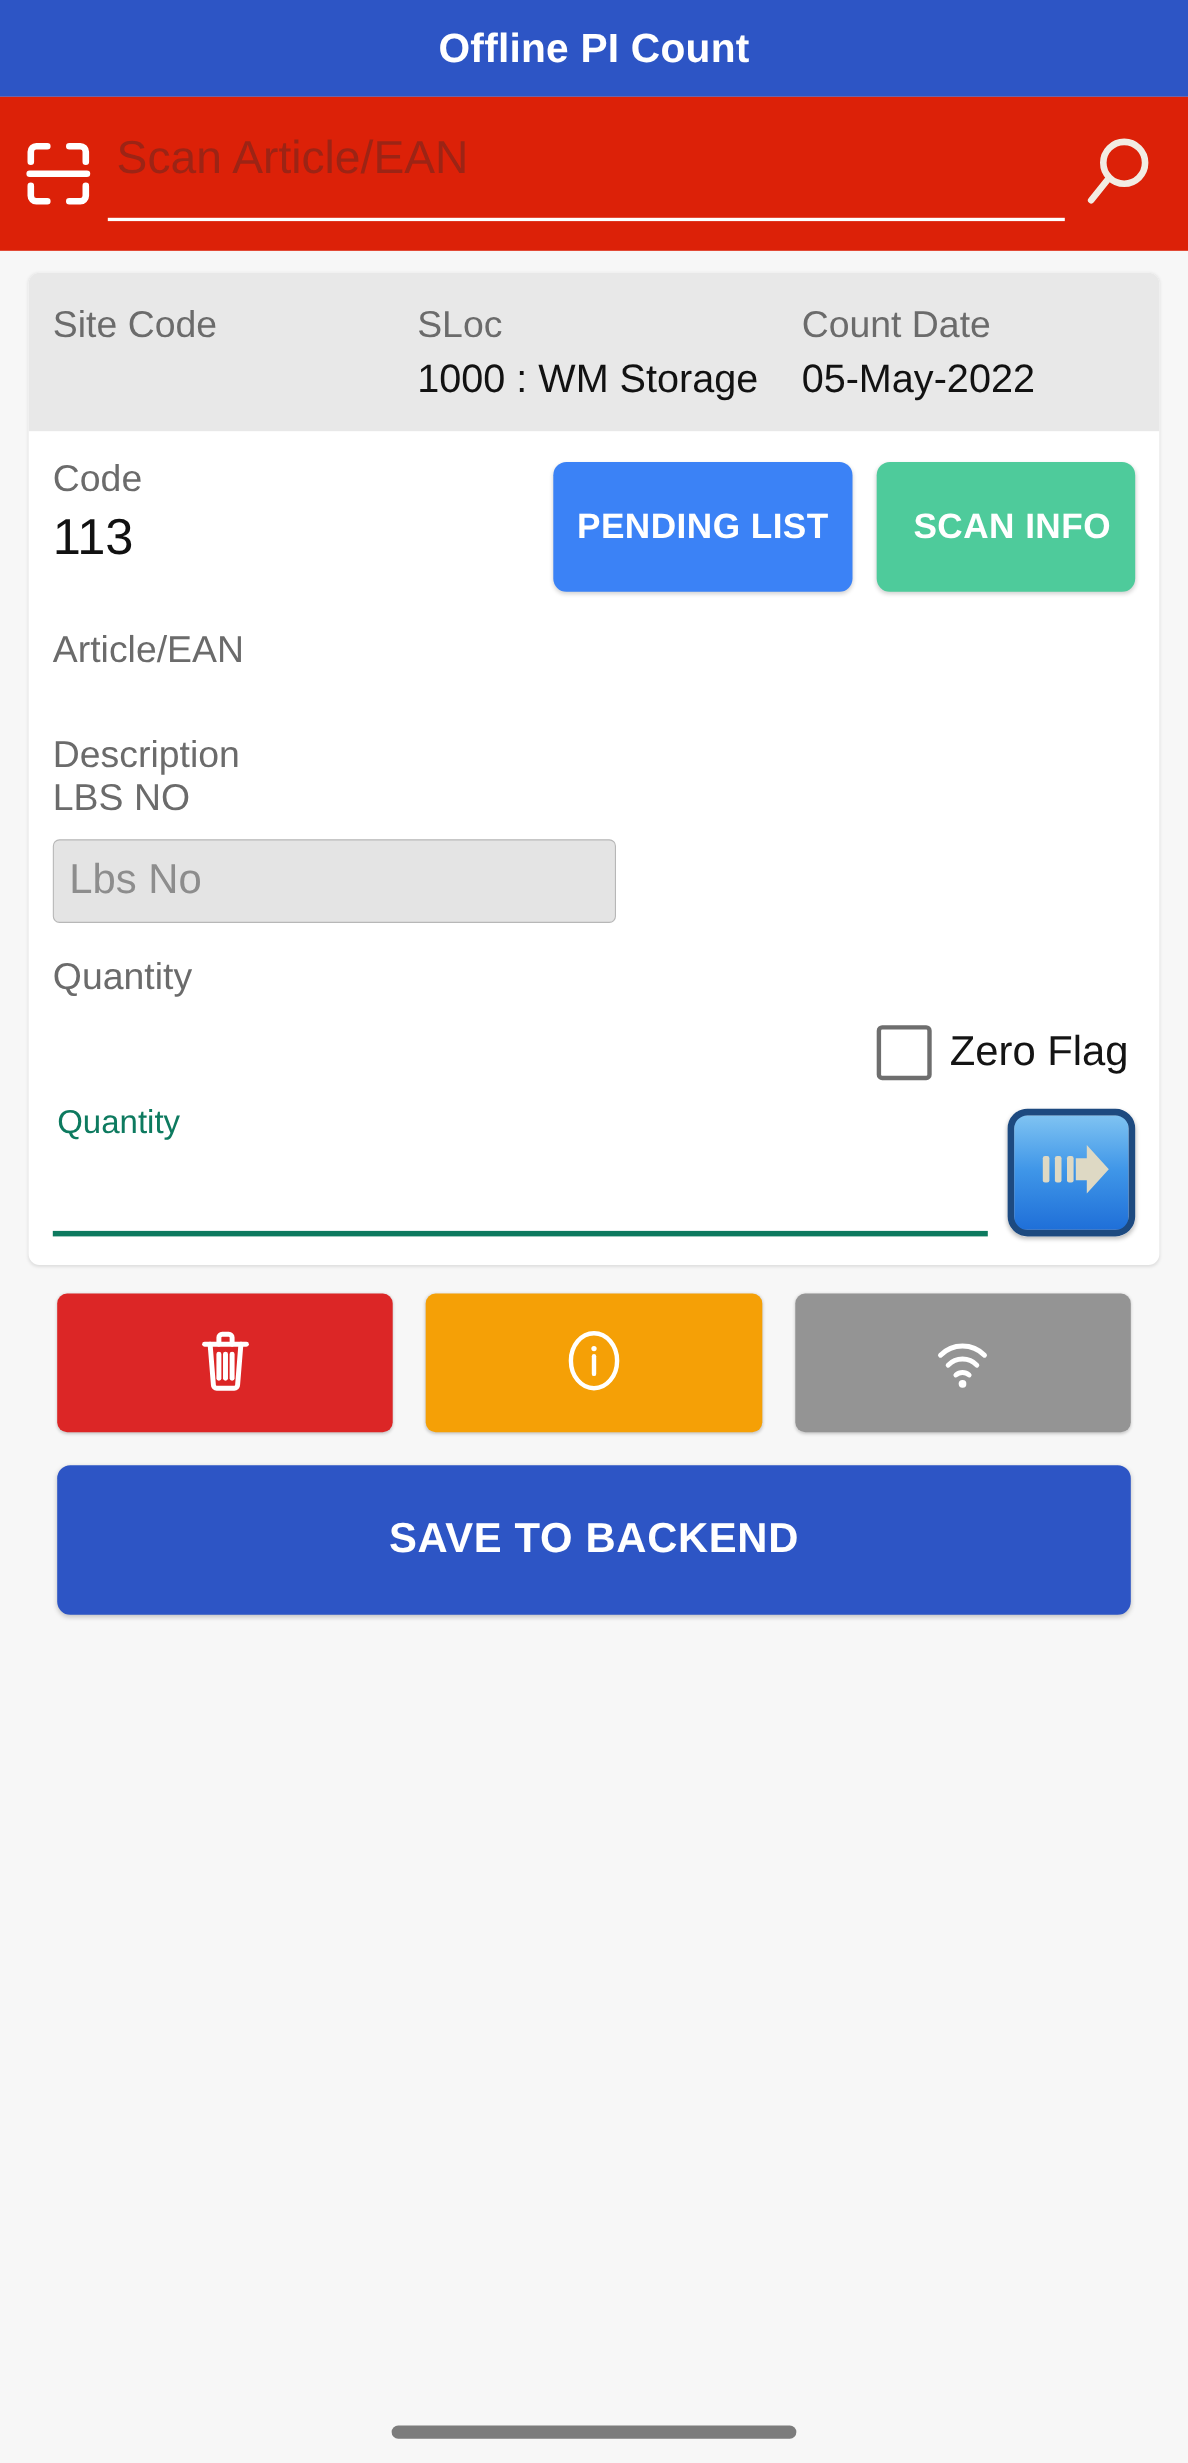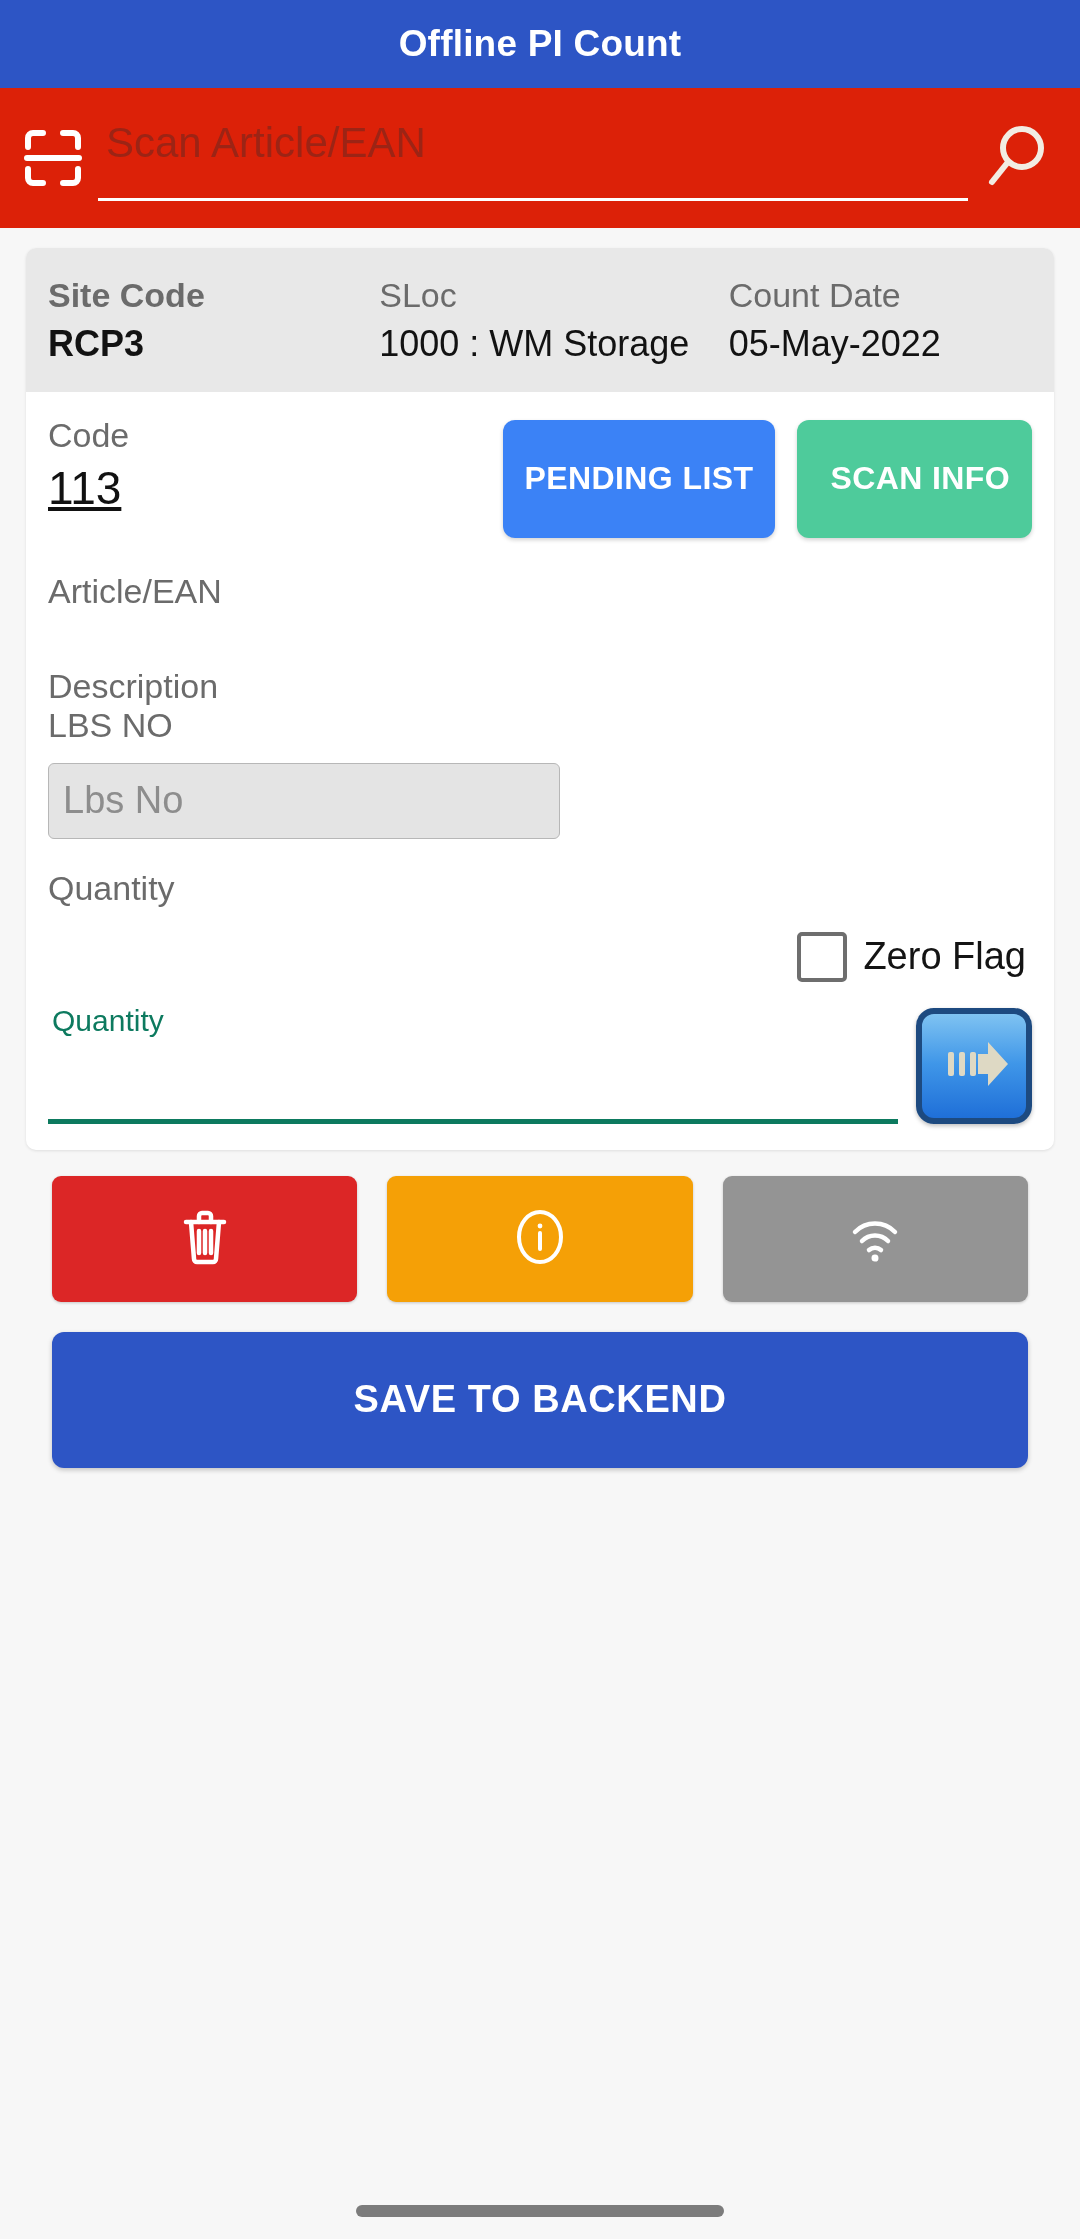--- a/index.html
+++ b/index.html
@@ -67,21 +67,21 @@
     overflow: hidden;
   }
 
   
   .info-strip {
     background: #e8e8e8;
     display: flex;
     padding: 26px 0 26px 0;
   }
   .info-col { padding: 0 14px; }
-  .info-col.c1 { width: 33%; padding-left: 22px; font-weight: bold; }
+  .info-col.c1 { width: 33%; padding-left: 22px; }
   .info-col.c2 { width: 34%; }
   .info-col.c3 { width: 33%; }
   .info-label {
     font-size: 34px;
     color: #6b6b6b;
     line-height: 1.25;
   }
   .info-value {
     font-size: 36px;
     color: #121212;
@@ -90,21 +90,21 @@
   }
 
   
   .event-row {
     display: flex;
     align-items: flex-start;
     padding: 24px 22px 0 22px;
   }
   .event-block { flex: 1 1 auto; }
   .event-label { font-size: 34px; color: #6b6b6b; }
-  .event-value { font-size: 46px; color: #111111; margin-top: 6px; text-decoration: underline; }
+  .event-value { font-size: 46px; color: #111111; margin-top: 6px; }
   .pill-group { display: flex; gap: 22px; padding-top: 4px; }
   .pill {
     border: none;
     border-radius: 12px;
     color: #ffffff;
     font-size: 32px;
     font-weight: bold;
     letter-spacing: 0.4px;
     padding: 0 22px;
     height: 118px;
@@ -296,21 +296,20 @@
   </span>
 </div>
 
 <div class="body-wrap">
 
   <div class="card">
 
     <div class="info-strip">
       <div class="info-col c1">
         <div class="info-label">Site Code</div>
-        <div class="info-value">RCP3</div>
       </div>
       <div class="info-col c2">
         <div class="info-label">SLoc</div>
         <div class="info-value">1000 : WM Storage</div>
       </div>
       <div class="info-col c3">
         <div class="info-label">Count Date</div>
         <div class="info-value">05-May-2022</div>
       </div>
     </div>

